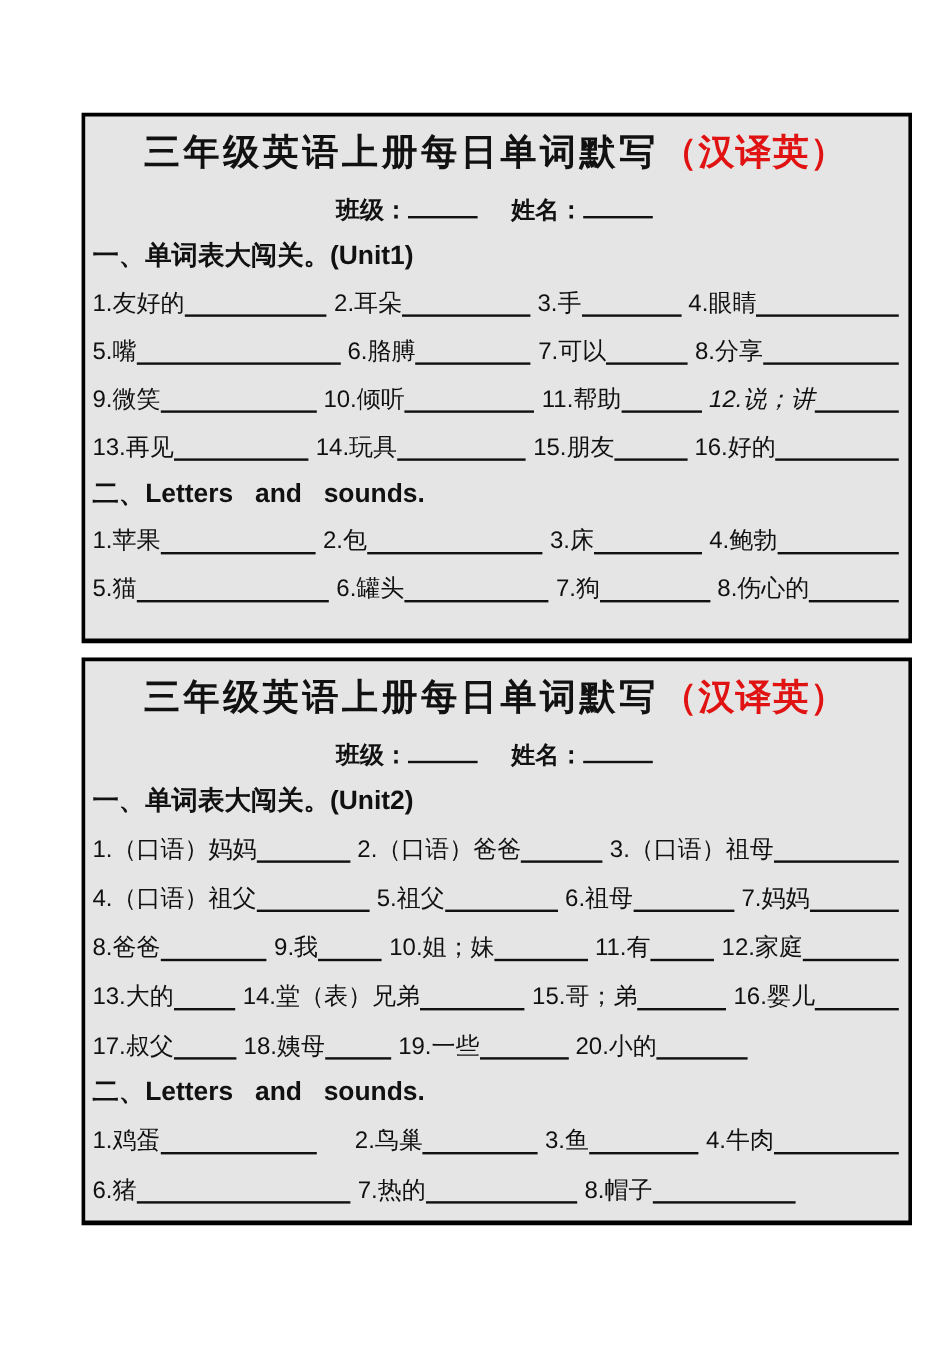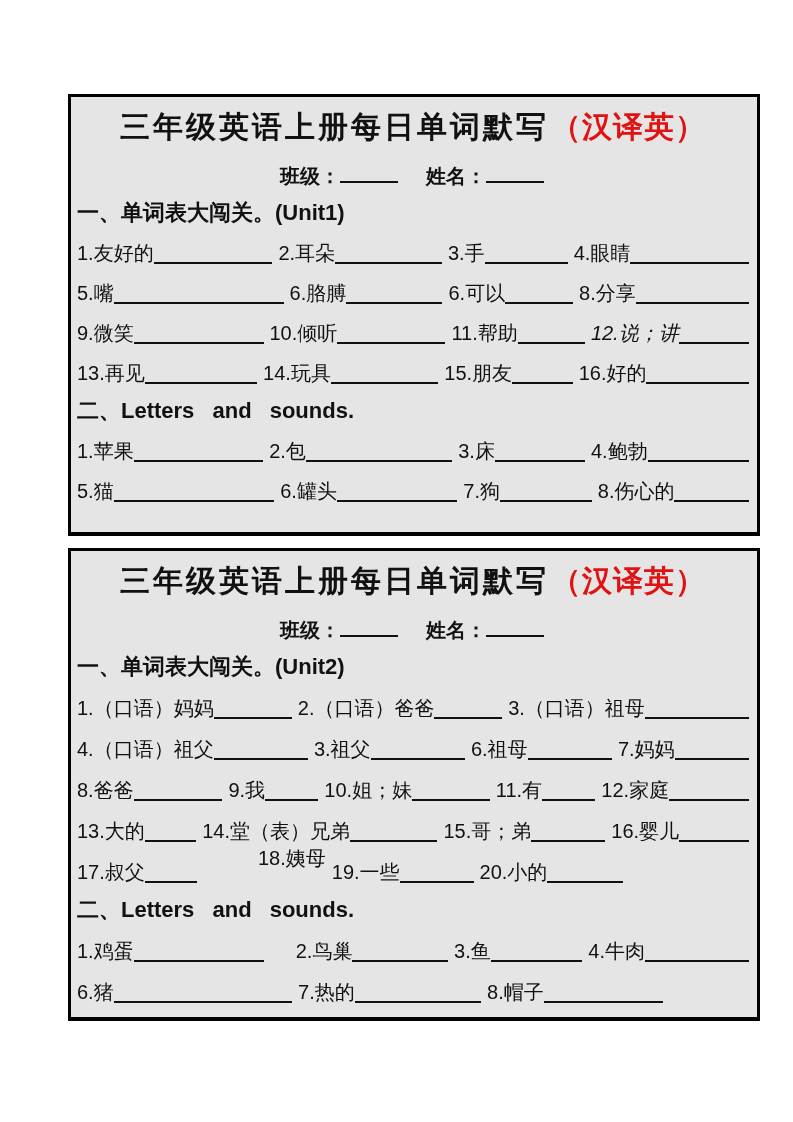--- a/index.html
+++ b/index.html
@@ -72,21 +72,21 @@
       <div class="vrow">
         <span class="vitem" style="flex-grow: 150;">
           <span class="vlabel">5.嘴</span>
           <span class="blank"></span>
         </span>
         <span class="vitem" style="flex-grow: 85;">
           <span class="vlabel">6.胳膊</span>
           <span class="blank"></span>
         </span>
         <span class="vitem" style="flex-grow: 60;">
-          <span class="vlabel">6.可以</span>
+          <span class="vlabel">7.可以</span>
           <span class="blank"></span>
         </span>
         <span class="vitem" style="flex-grow: 100;">
           <span class="vlabel">8.分享</span>
           <span class="blank"></span>
         </span>
       </div>
       <div class="vrow">
         <span class="vitem" style="flex-grow: 120;">
           <span class="vlabel">9.微笑</span>
@@ -185,21 +185,21 @@
           <span class="vlabel">3.（口语）祖母</span>
           <span class="blank"></span>
         </span>
       </div>
       <div class="vrow">
         <span class="vitem" style="flex-grow: 95;">
           <span class="vlabel">4.（口语）祖父</span>
           <span class="blank"></span>
         </span>
         <span class="vitem" style="flex-grow: 95;">
-          <span class="vlabel">3.祖父</span>
+          <span class="vlabel">5.祖父</span>
           <span class="blank"></span>
         </span>
         <span class="vitem" style="flex-grow: 85;">
           <span class="vlabel">6.祖母</span>
           <span class="blank"></span>
         </span>
         <span class="vitem" style="flex-grow: 75;">
           <span class="vlabel">7.妈妈</span>
           <span class="blank"></span>
         </span>
@@ -242,21 +242,21 @@
         <span class="vitem" style="flex-grow: 68;">
           <span class="vlabel">16.婴儿</span>
           <span class="blank"></span>
         </span>
       </div>
       <div class="vrow">
         <span class="vitem" style="flex-grow: 55;">
           <span class="vlabel">17.叔父</span>
           <span class="blank"></span>
         </span>
-        <span class="vitem" style="flex-grow: 58; flex-direction: column;">
+        <span class="vitem" style="flex-grow: 58;">
           <span class="vlabel">18.姨母</span>
           <span class="blank"></span>
         </span>
         <span class="vitem" style="flex-grow: 78;">
           <span class="vlabel">19.一些</span>
           <span class="blank"></span>
         </span>
         <span class="vitem" style="flex-grow: 80;">
           <span class="vlabel">20.小的</span>
           <span class="blank"></span>

